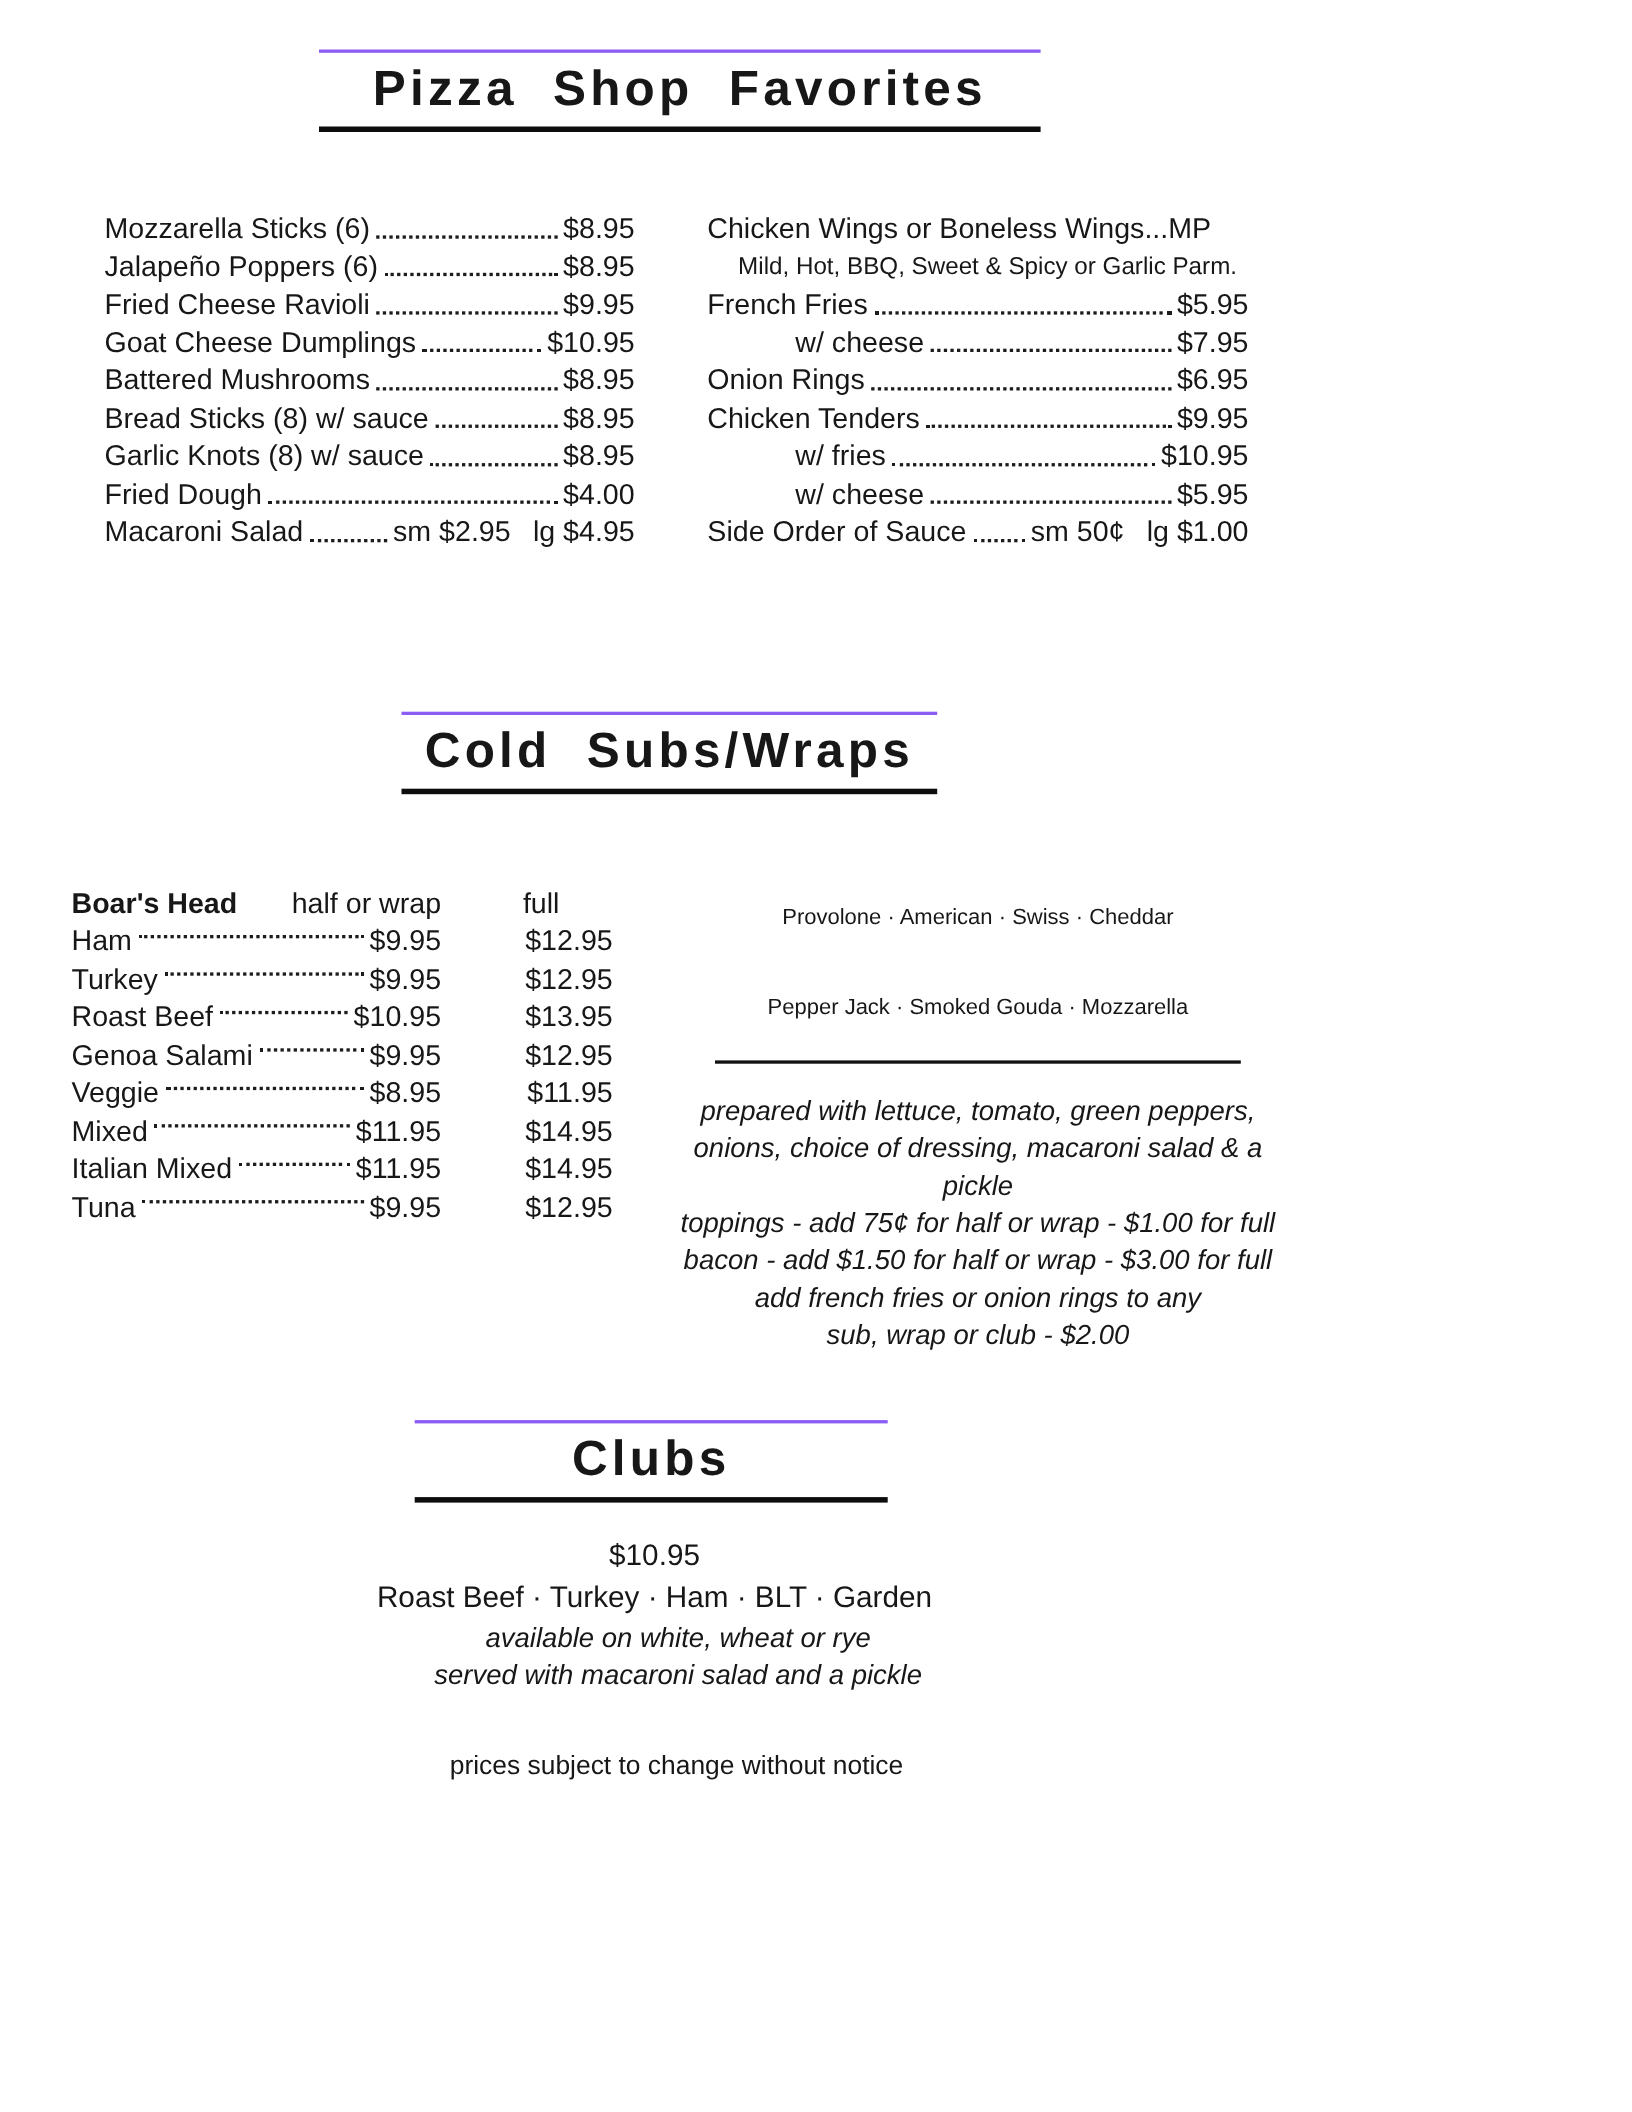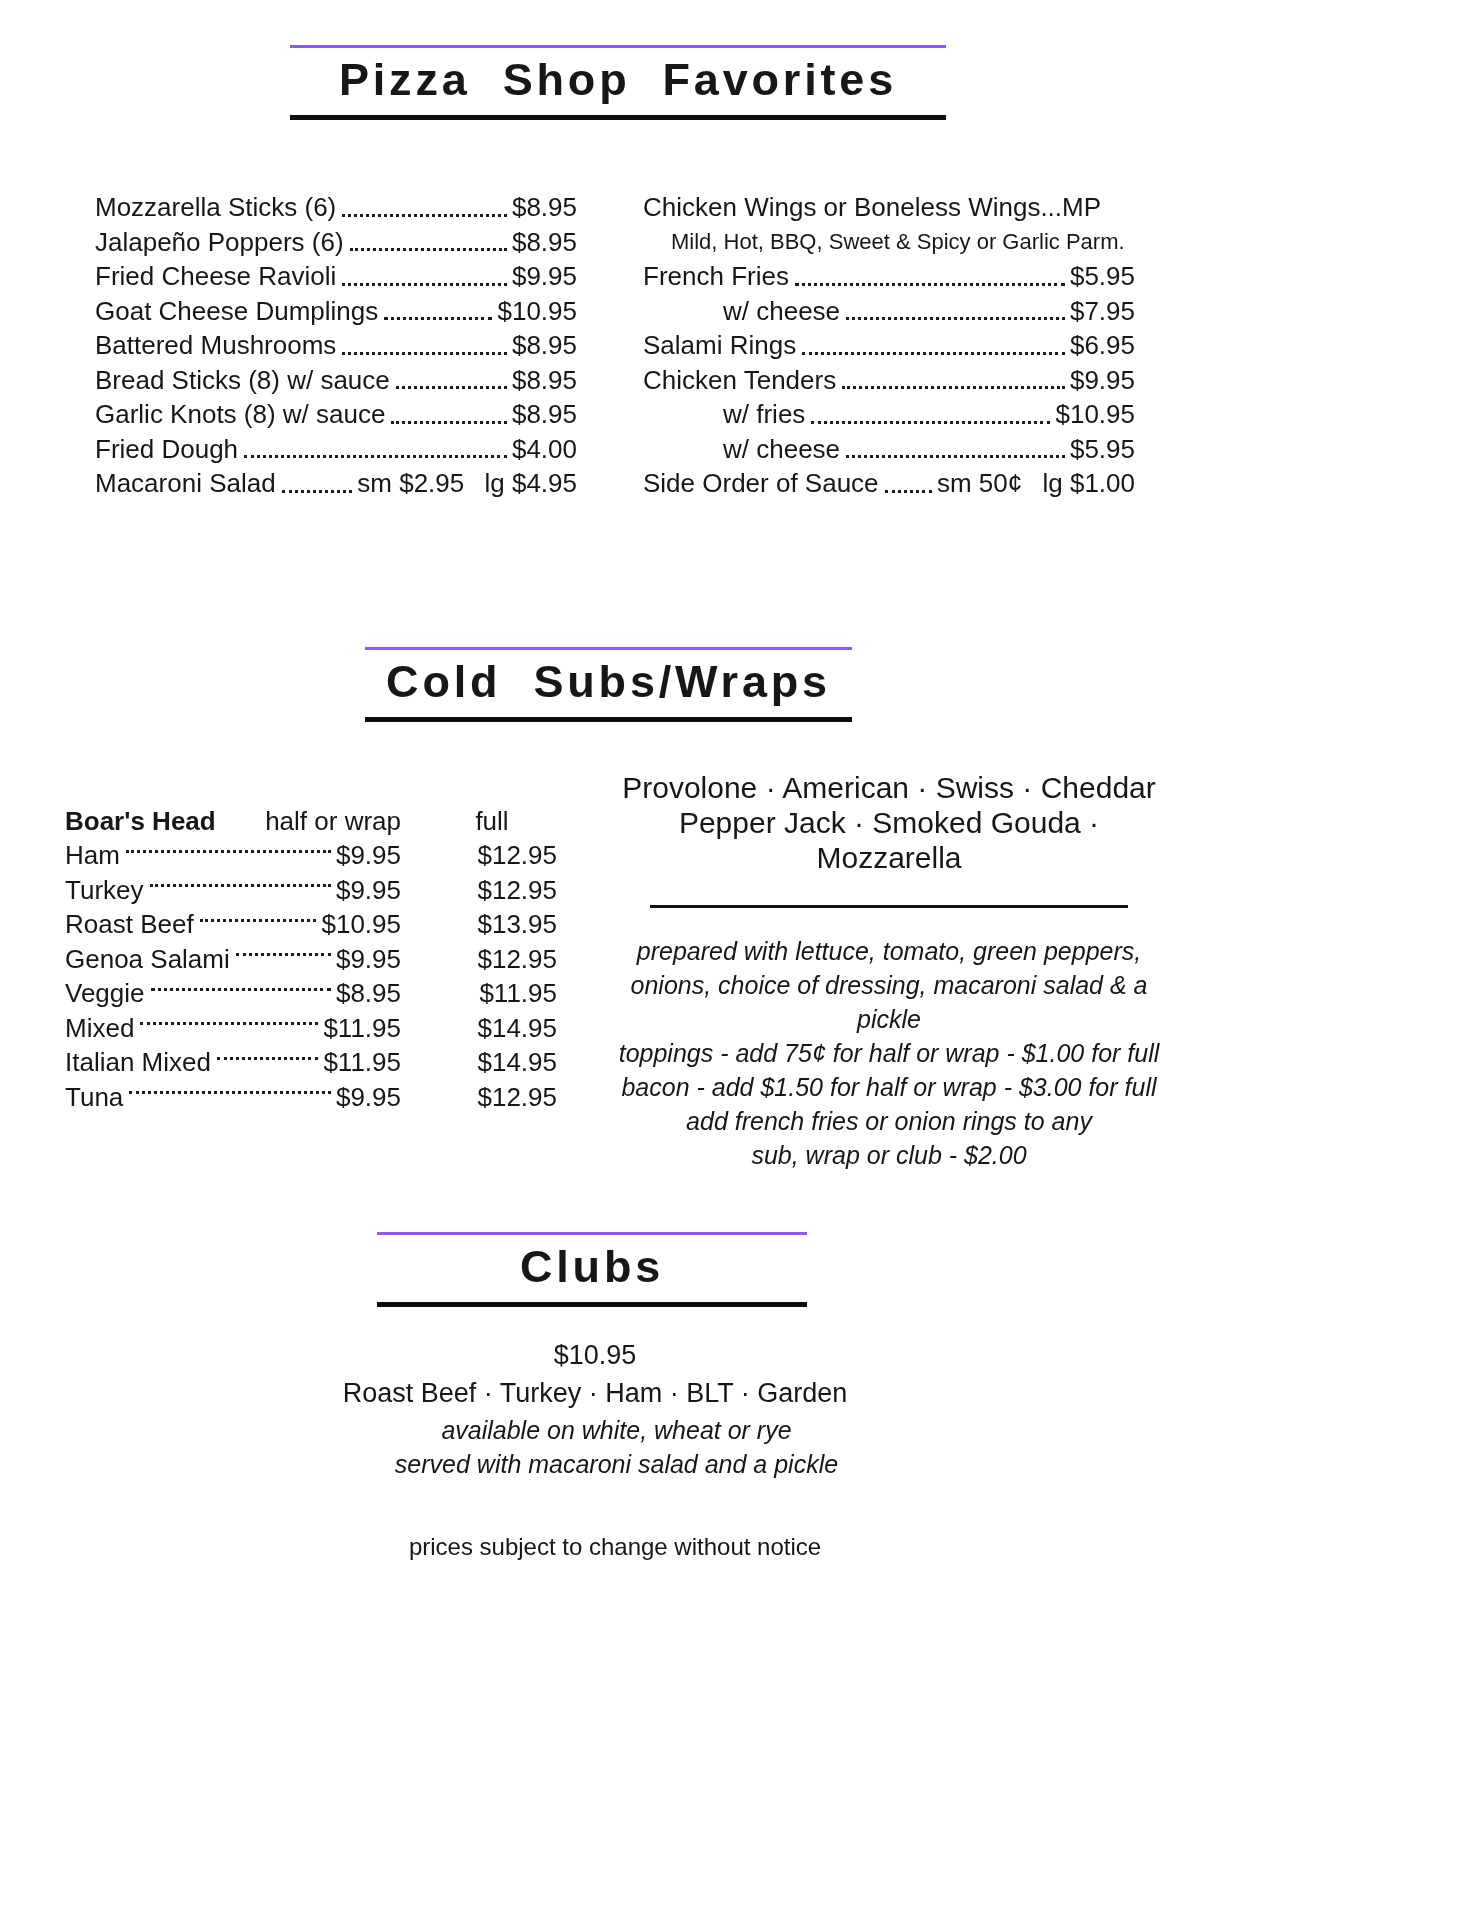--- a/index.html
+++ b/index.html
@@ -51,21 +51,21 @@
   .subs-left { width: 492px; margin-top: 34px; }
   .subs-right { width: 548px; margin-left: 58px; text-align: center; }
 
   .subrow { display: flex; align-items: flex-end; font-size: 26px; line-height: 34.5px; }
   .sub-main { display: flex; align-items: center; width: 336px; }
   .sub-head-main { display: flex; align-items: flex-end; justify-content: space-between; width: 336px; gap: 48px; }
   .sub-brand { font-weight: 700; white-space: nowrap; }
   .sub-full { margin-left: auto; width: 130px; text-align: right; white-space: nowrap; }
   .sub-colfull { margin-left: auto; width: 130px; text-align: center; white-space: nowrap; }
 
-  .cheese-line { font-size: 30px; line-height: 35px; }
+  .cheese-line { font-size: 20px; line-height: 35px; margin-top: 47px; }
   .cheese-note { font-style: italic; font-size: 25px; line-height: 35px; margin-top: 2px; }
   .sub-divider { width: 478px; border-top: 3px solid #111; margin: 30px auto 26px; }
   .subnote-line { font-style: italic; font-size: 25px; line-height: 34px; }
 
   
   .clubs-section { width: 1190px; margin-top: 60px; }
   .clubs-price { margin-top: 30px; text-align: center; font-size: 27px; line-height: 36px; }
   .clubs-items { text-align: center; font-size: 27px; line-height: 40px; }
   .clubs-note  { text-align: center; font-style: italic; font-size: 25px; line-height: 34px; padding-left: 43px; }
 
@@ -143,21 +143,21 @@
         <span class="mname">French Fries</span>
         <span class="dots"></span>
         <span class="mprice">$5.95</span>
       </div>
       <div class="mrow indent">
         <span class="mname">w/ cheese</span>
         <span class="dots"></span>
         <span class="mprice">$7.95</span>
       </div>
       <div class="mrow">
-        <span class="mname">Salami Rings</span>
+        <span class="mname">Onion Rings</span>
         <span class="dots"></span>
         <span class="mprice">$6.95</span>
       </div>
       <div class="mrow">
         <span class="mname">Chicken Tenders</span>
         <span class="dots"></span>
         <span class="mprice">$9.95</span>
       </div>
       <div class="mrow indent">
         <span class="mname">w/ fries</span>

